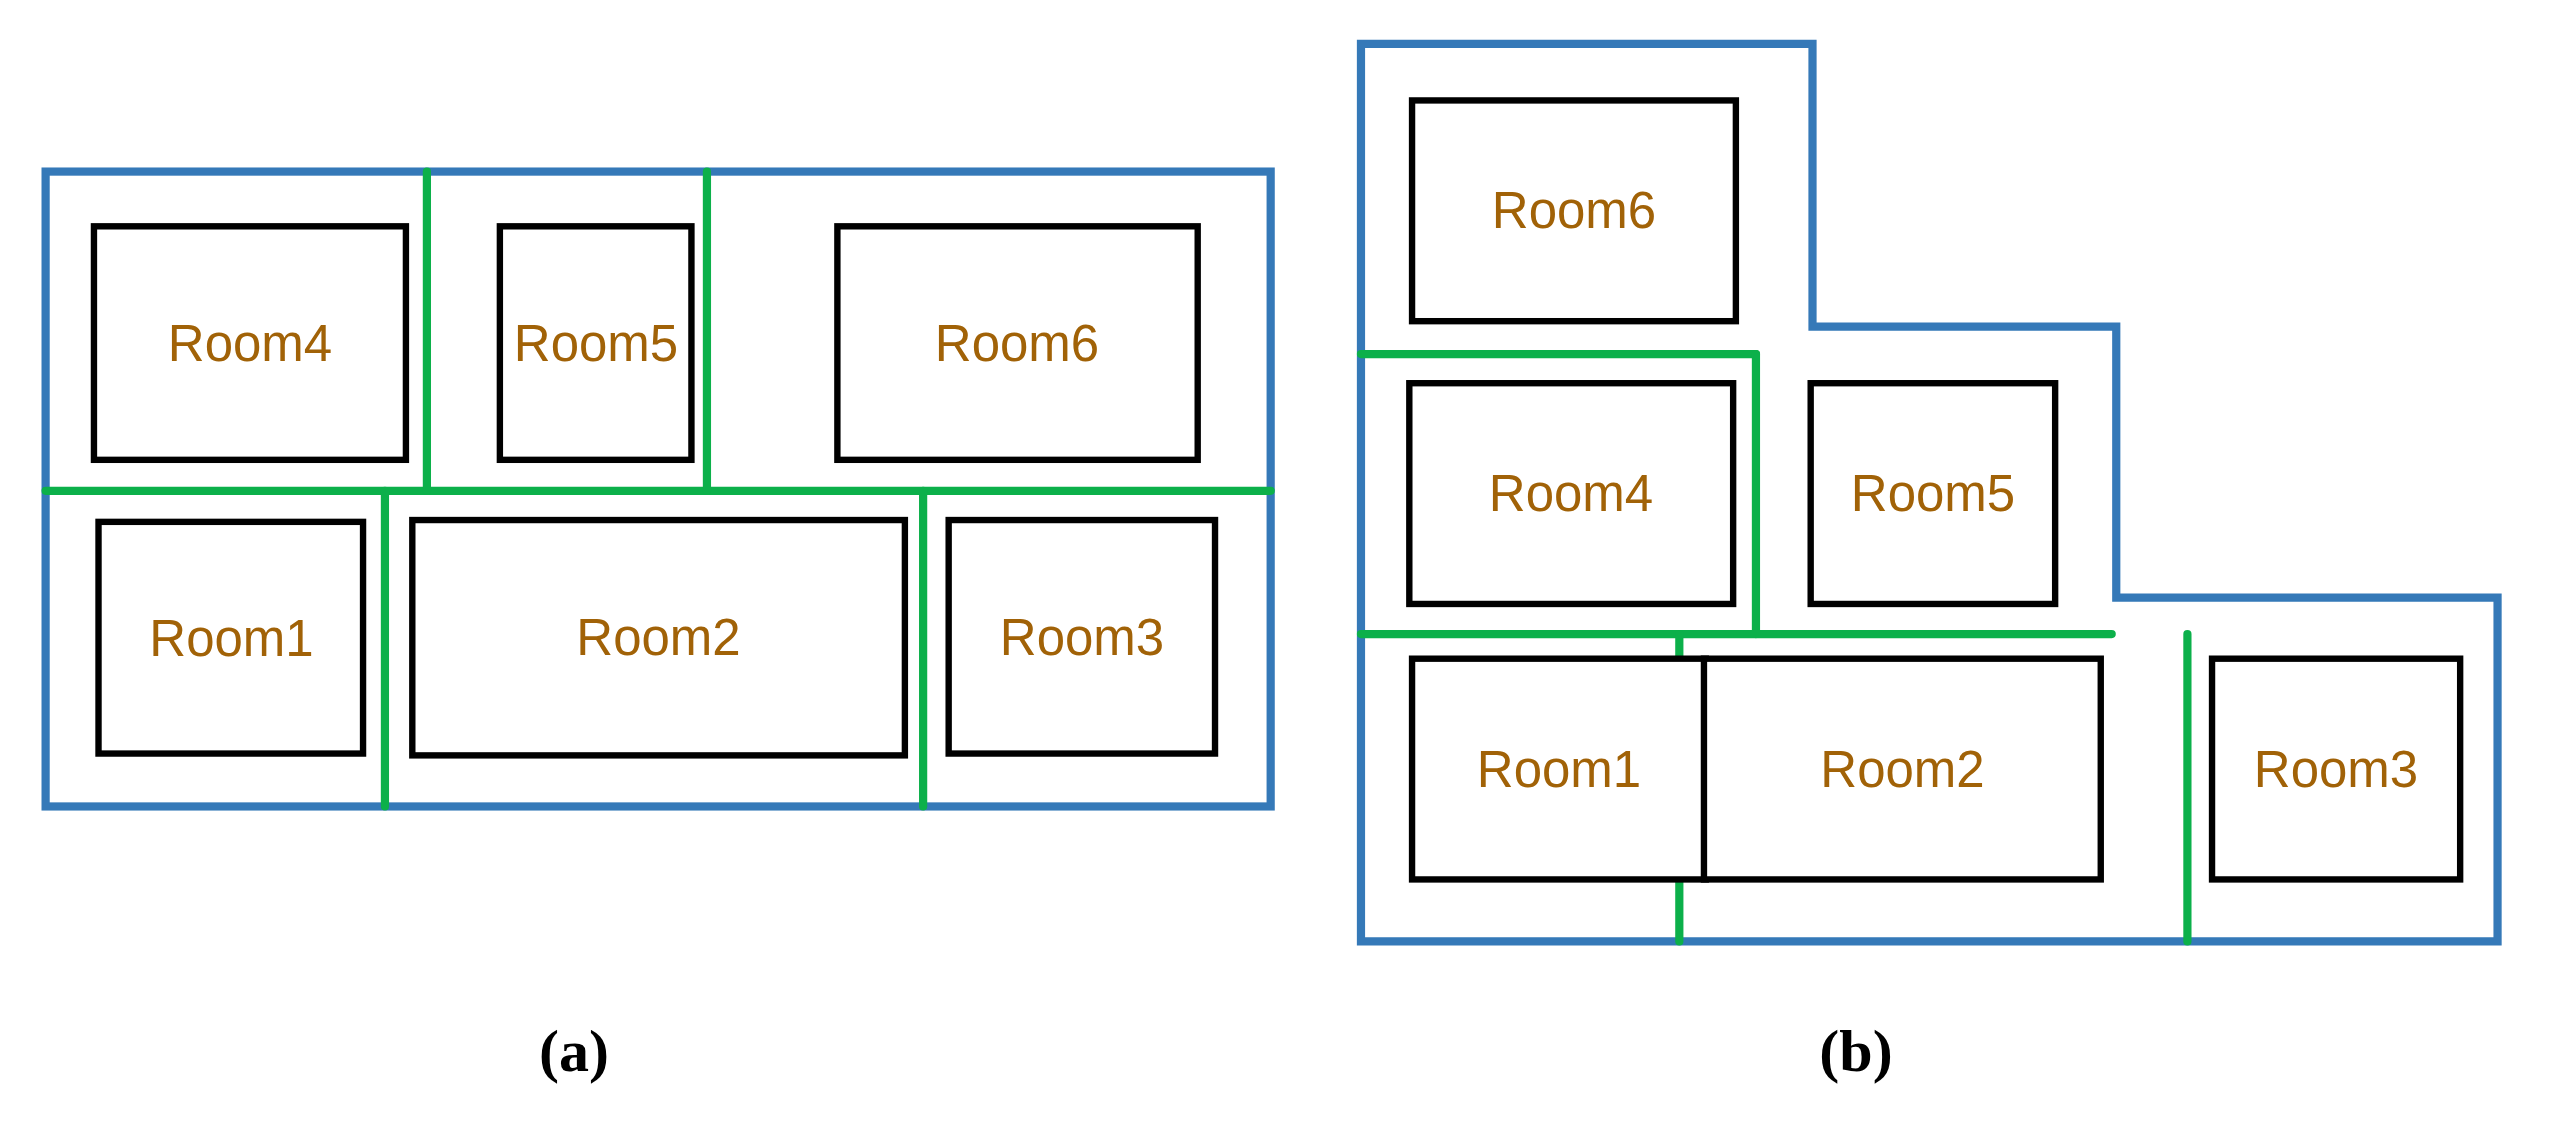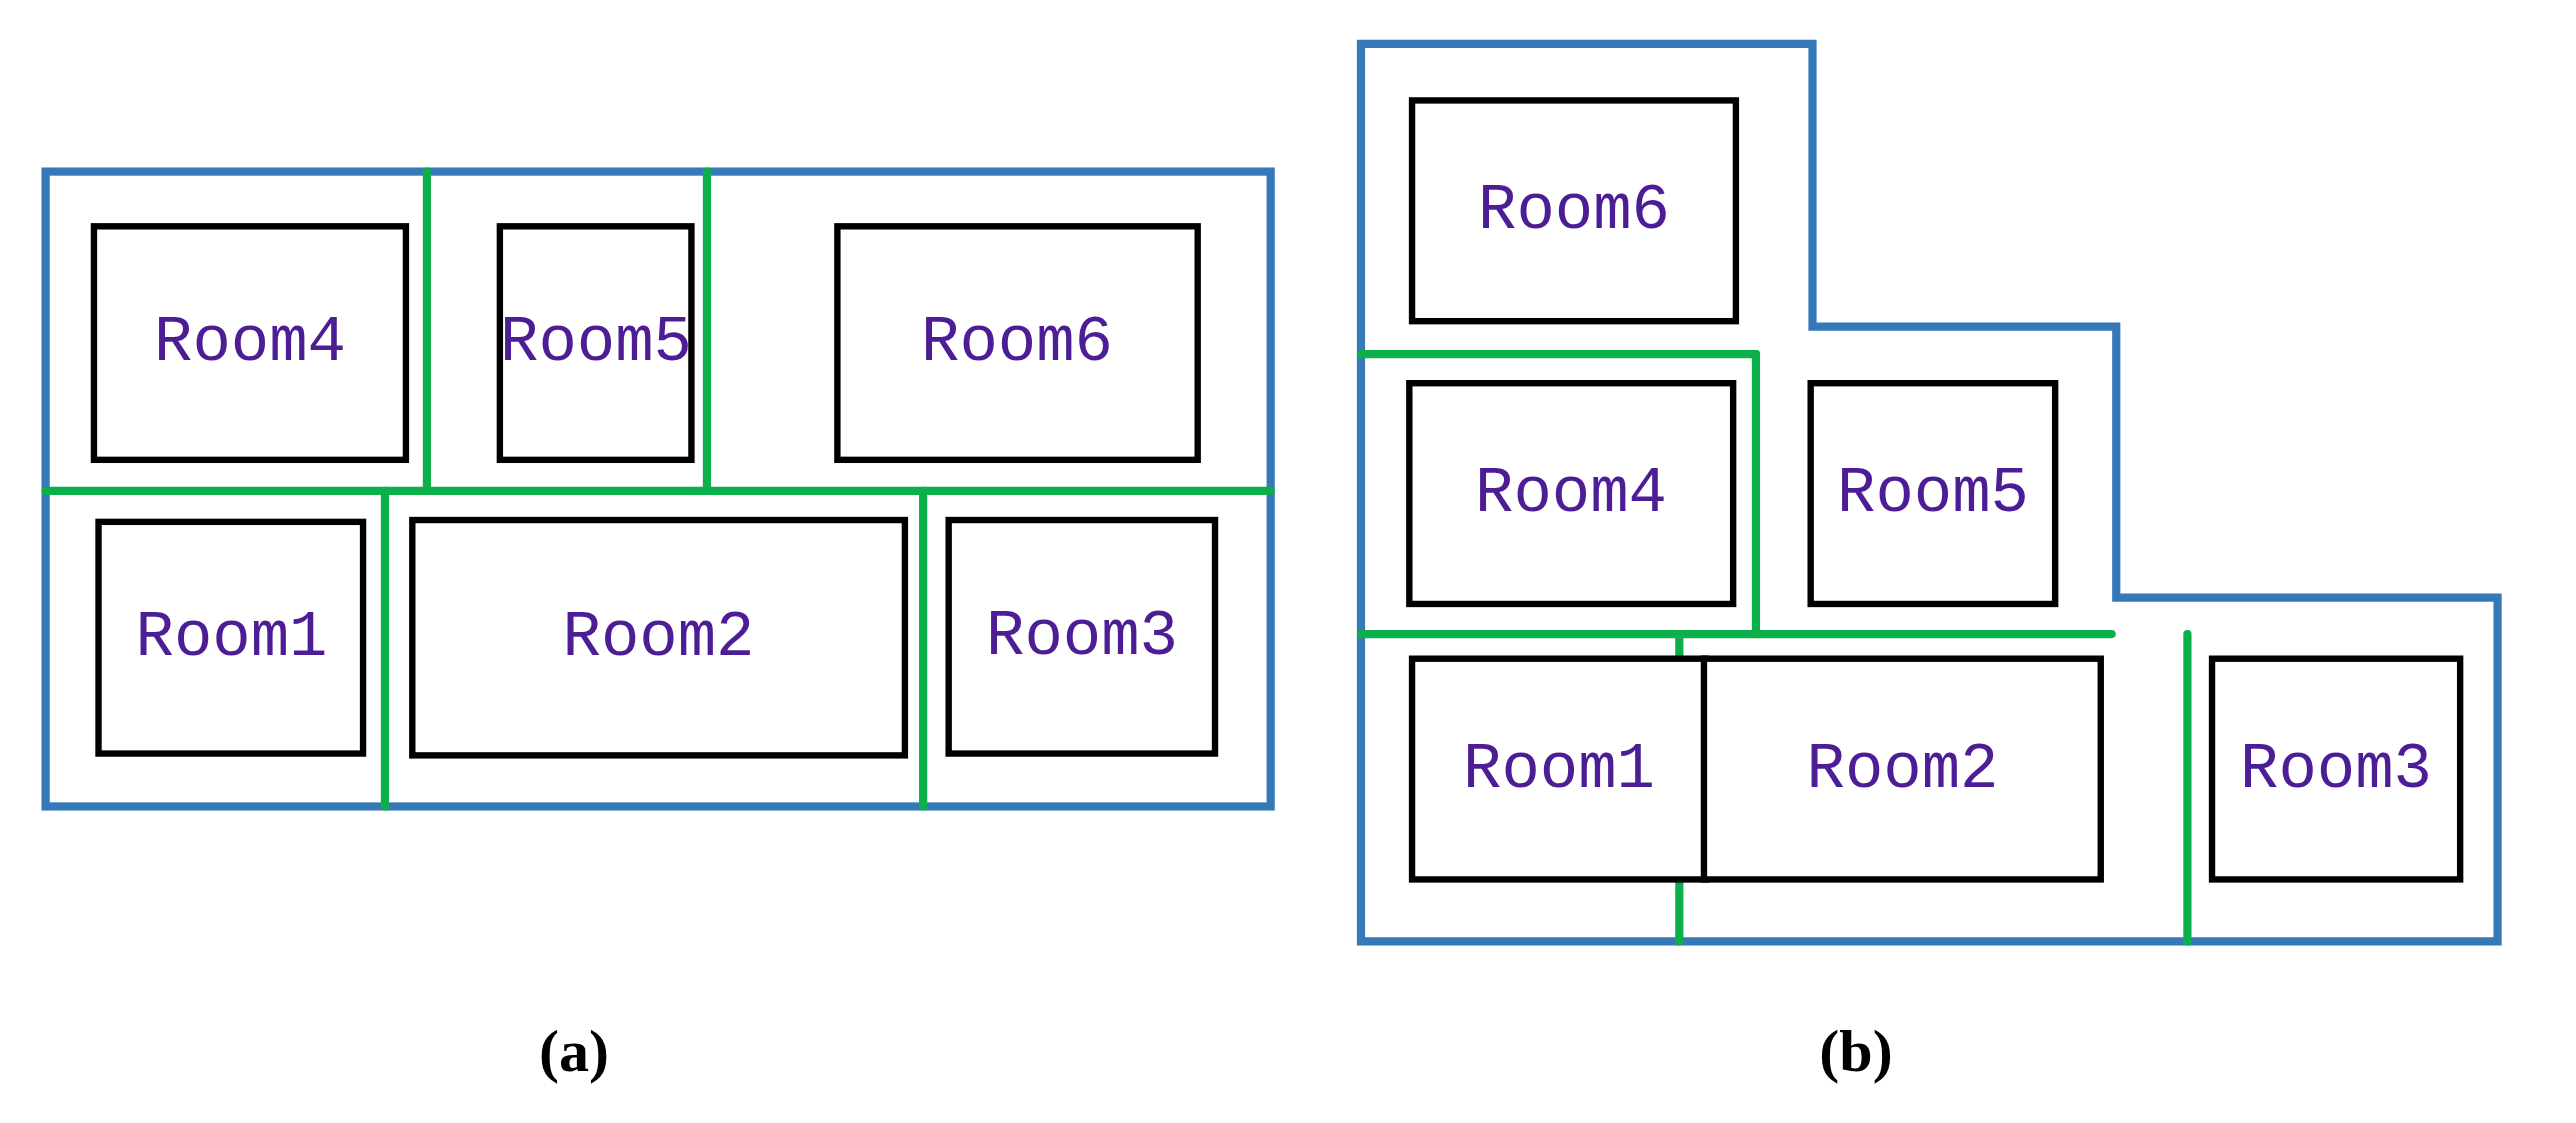--- a/index.html
+++ b/index.html
@@ -1,22 +1,22 @@
 <!DOCTYPE html>
 <html style="font-size:14.6px"><head>
 <meta charset="utf-8">
 <style>
   html,body{margin:0;padding:0;background:#ffffff;}
   body{width:2576px;height:1124px;position:relative;overflow:hidden;
        font-family:"Liberation Serif","DejaVu Serif",serif;}
   .stage{position:absolute;left:0;top:0;width:2576px;height:1124px;}
   svg.layer{position:absolute;left:0;top:0;width:2576px;height:1124px;}
   .roomlabel{position:absolute;display:flex;align-items:center;justify-content:center;
-             font-family:Liberation Mono, monospace;
-             font-size:64px;color:#4c1d95;white-space:nowrap;line-height:1;}
+             font-family:Liberation Sans, sans-serif;
+             font-size:51px;color:#a16207;white-space:nowrap;line-height:1;}
   .panelcap{position:absolute;display:flex;align-items:center;justify-content:center;
             font-family:"Liberation Serif","DejaVu Serif",serif;
             font-weight:bold;font-size:60px;color:#000;white-space:nowrap;}
 </style>
 </head>
 <body>
 
 <div class="stage">
   <svg class="layer" viewBox="0 0 2824 1232">
       <g>

